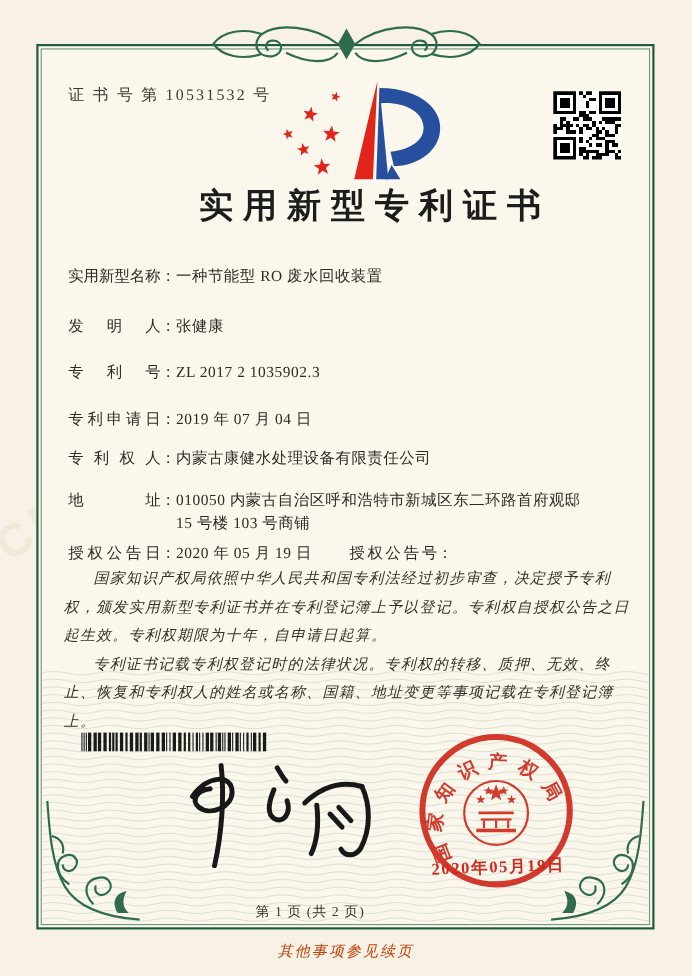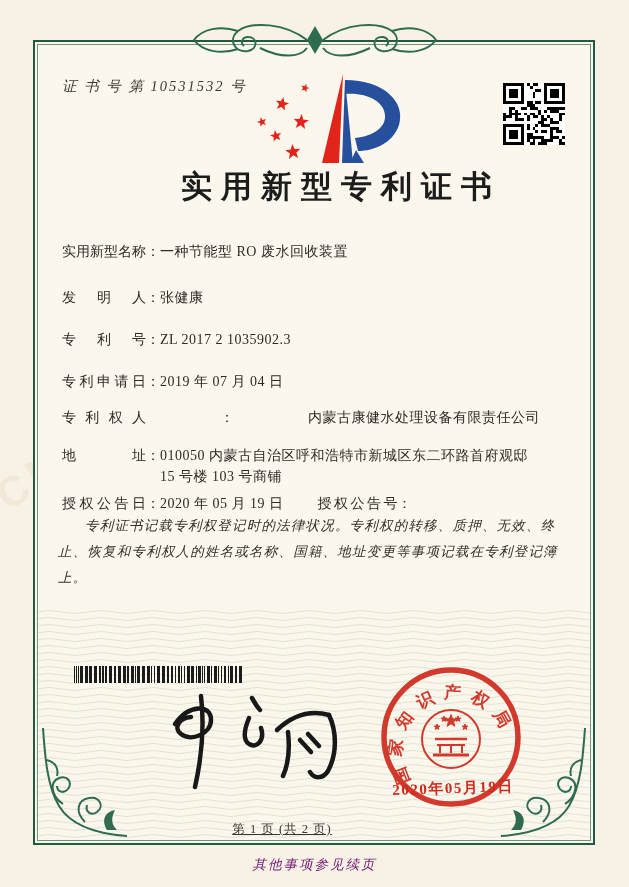--- a/index.html
+++ b/index.html
@@ -11,35 +11,35 @@
   .frame { position:absolute; left:33px; top:40px; width:562px; height:805px;
            background:#fbf7ec; border:2px solid #215a40; }
   .frame::before { content:""; position:absolute; inset:2px; border:1px solid #6d947e; pointer-events:none; }
 
   .layer { position:absolute; pointer-events:none; }
 
   
   .wm { position:absolute; font-family:"Liberation Sans", sans-serif; font-weight:bold;
         color:#eadbc5; letter-spacing:6px; transform:rotate(-36deg); user-select:none; }
 
-  .cert-number { position:absolute; left:62px; top:77px; font-size:14.5px; color:#3d3a35; letter-spacing:2px;font-style:italic; }
+  .cert-number { position:absolute; left:62px; top:77px; font-size:14.5px; color:#3d3a35; letter-spacing:2px; }
 
   .title { position:absolute; left:33px; width:616px; top:166px; text-align:center;
            font-size:31px; font-weight:bold; color:#1c1c1c; letter-spacing:9px; }
 
   
   .fields { position:absolute; left:62px; top:241px; width:478px; font-size:14px; color:#2e2b27; }
   .frow { display:flex; align-items:flex-start; line-height:21px; margin-bottom:21px; }
   .frow .lab { display:inline-block; width:84px; text-align:justify; text-align-last:justify;
                text-justify:inter-character; flex:0 0 84px; }
   .frow .colon { flex:0 0 auto; }
   .frow .val { letter-spacing:0.5px; }
   .frow.mb25 { margin-bottom:25px; }
   .frow.mb15 { margin-bottom:15px;align-items:flex-end; }
-  .frow.mb17 { margin-bottom:17px;justify-content:space-between; }
+  .frow.mb17 { margin-bottom:17px; }
   .frow.mb6  { margin-bottom:6px; }
   .val.addr { width:372px; }
   .grant-no { margin-left:34px; display:flex;align-items:center; }
   .grant-no .lab2 { display:inline-block; width:80px; text-align:justify; text-align-last:justify; text-justify:inter-character; }
 
   
   .paras { position:absolute; left:58px; top:513px; width:517px; font-size:13.5px;
            line-height:26px; color:#33302a; letter-spacing:1.2px; font-style:italic; }
   .paras p { text-indent:2em; }
 
@@ -52,23 +52,23 @@
               line-height:29px; letter-spacing:3px; font-family:"Liberation Sans", sans-serif; }
 
   .sig { position:absolute; left:158px; top:690px; }
 
   .seal { position:absolute; left:377px; top:663px; }
   .seal-date { position:absolute; left:378px; top:779px; width:150px; text-align:center;
                font-size:15px; color:#cf2a1e; letter-spacing:1.5px; transform:rotate(-2deg);
                font-weight:bold; }
 
   .footer-page { position:absolute; left:33px; width:498px; top:821px; text-align:center;
-                 font-size:12.5px; color:#39362f; letter-spacing:1px;text-decoration:underline; }
+                 font-size:12.5px; color:#39362f; letter-spacing:1px; }
   .footer-note { position:absolute; left:0; width:629px; top:856px; text-align:center;
-                 font-size:13.5px; color:#701a75; letter-spacing:2px; font-style:italic; }
+                 font-size:13.5px; color:#c2410c; letter-spacing:2px; font-style:italic; }
 
   svg { display:block; }
 </style>
 </head>
 <body>
 
 <div class="page">
 
   <div class="wm" style="left:48px; top:72px; font-size:46px; opacity:.6;">CNIPA</div>
   <div class="wm" style="left:398px; top:248px; font-size:42px; opacity:.7;">CNIPA</div>
@@ -323,20 +323,21 @@
         <span class="colon">：</span>
         <span class="val">2020 年 05 月 19 日</span>
       <span class="grant-no">
         <span class="lab2">授权公告号</span>
           <span class="colon">：</span>
       </span>
     </div>
   </div>
 
   <div class="paras">
+    <p>国家知识产权局依照中华人民共和国专利法经过初步审查，决定授予专利权，颁发实用新型专利证书并在专利登记簿上予以登记。专利权自授权公告之日起生效。专利权期限为十年，自申请日起算。</p>
     <p>专利证书记载专利权登记时的法律状况。专利权的转移、质押、无效、终止、恢复和专利权人的姓名或名称、国籍、地址变更等事项记载在专利登记簿上。</p>
   </div>
 
   <div class="barcode" id="barcode">
       <span style="width: 1px; margin-right: 1px;"></span>
       <span style="width: 1px; margin-right: 1px;"></span>
       <span style="width: 1px; margin-right: 1px;"></span>
       <span style="width: 3px; margin-right: 2px;"></span>
       <span style="width: 3px; margin-right: 1px;"></span>
       <span style="width: 3px; margin-right: 2px;"></span>

